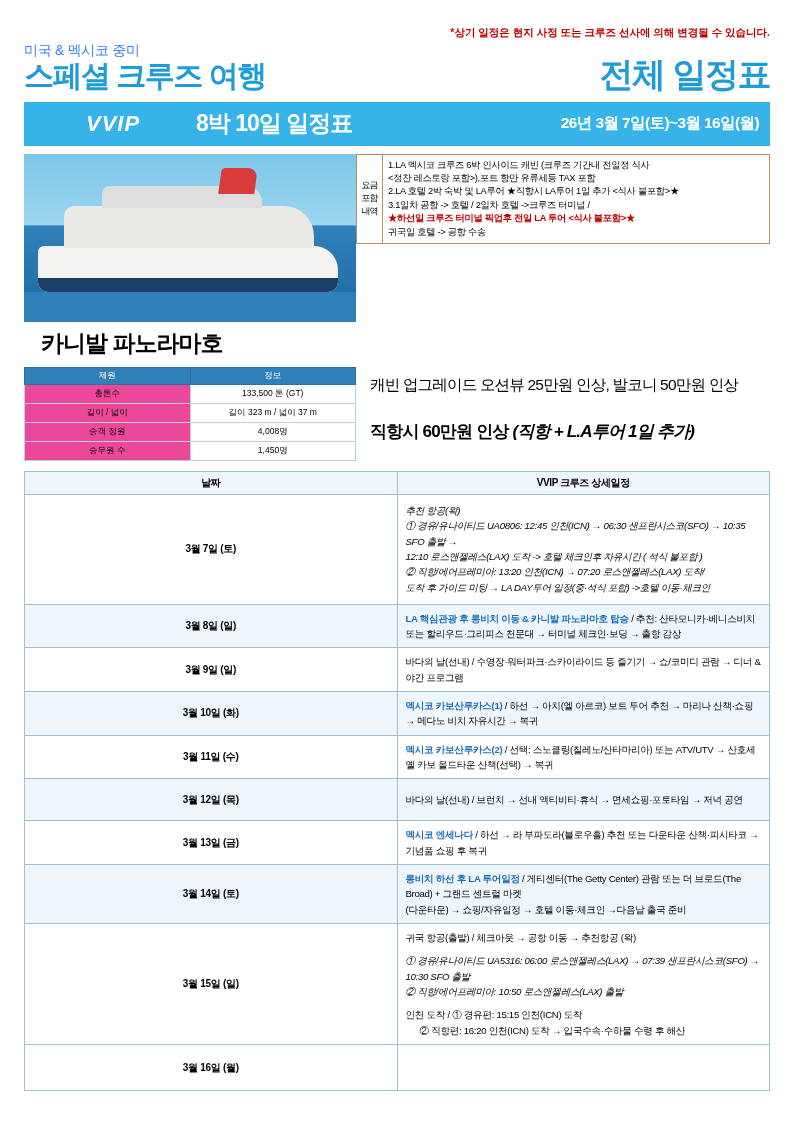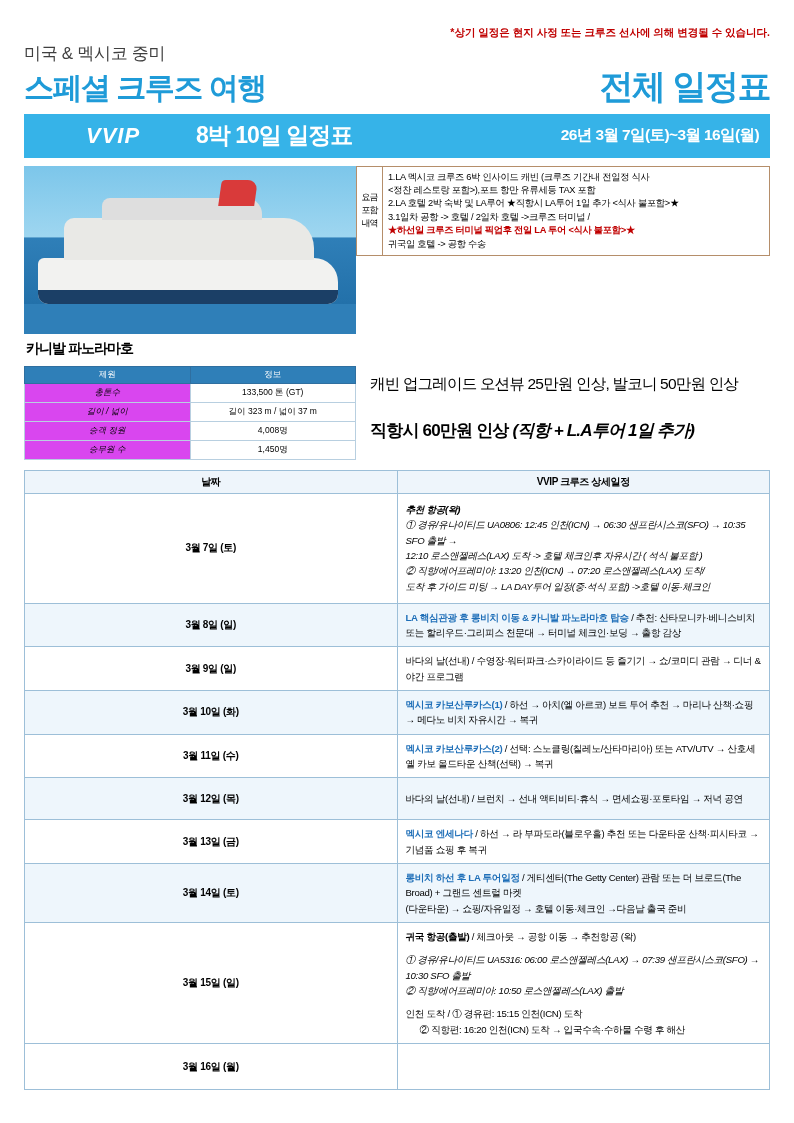--- a/index.html
+++ b/index.html
@@ -19,21 +19,21 @@
     font-size: 10.5px;
     color: #c00000;
     font-weight: bold;
     padding-top: 26px;
   }
   .title-row {
     display: flex; align-items: flex-end; justify-content: space-between;
     margin-top: 2px;
   }
   .title-left .sub {
-    font-size: 17px; color: #404040; margin-bottom: 7px; letter-spacing: -0.3px;
+    font-size: 14px; color: #3b82f6; margin-bottom: 0; letter-spacing: -0.3px;
   }
   .title-left .main {
     font-size: 30px; font-weight: bold; color: #1f9bd8; letter-spacing: -1.5px;
     line-height: 1.05;
   }
   .title-right {
     font-size: 34px; font-weight: bold; color: #1f9bd8; letter-spacing: -1.5px;
     line-height: 1.0; padding-bottom: 1px;
   }
 
@@ -84,22 +84,22 @@
   }
   .funnel {
     position:absolute; left: 196px; bottom: 128px; width: 36px; height: 26px;
     background:#d93a3a; border-radius: 4px 10px 0 0; transform: skewX(-8deg);
   }
   .wave {
     position:absolute; left:0; bottom:0; width:100%; height: 30px;
     background: #2f7fb8;
   }
   .ship-name {
-    font-size: 14px; font-weight: bold; letter-spacing: -1px;
-    margin-top: 6px; margin-left: 2px;
+    font-size: 23px; font-weight: bold; letter-spacing: -1px;
+    margin-top: 6px; margin-left: 17px;
   }
 
   .info-col { width: 414px; }
   table { border-collapse: collapse; }
   .info-tbl { width: 414px; table-layout: fixed; }
   .info-tbl td {
     border: 1px solid #b58e6a;
     font-size: 9.3px; line-height: 1.45; padding: 4px 5px;
     vertical-align: middle; letter-spacing: -0.3px;
   }
@@ -113,41 +113,41 @@
   .mid2 { display:flex; margin-top: 8px; width: 746px; }
   .spec-tbl { width: 332px; table-layout: fixed; }
   .spec-tbl th {
     background: #2f7fb8; color:#fff; font-size: 8.5px; font-weight: normal;
     border: 1px solid #2f6fa0; padding: 2px;
   }
   .spec-tbl td {
     border: 1px solid #b8cfe0; font-size: 8.5px; text-align: center;
     padding: 3px 2px; background: #fff;
   }
-  .spec-tbl td.k { background: #d946ef; width: 110px; font-style: italic; }
+  .spec-tbl td.k { background: #ec4899; width: 110px; }
   .upgrade { width: 414px; padding-left: 14px; padding-top: 8px; }
   .upgrade .l1 { font-size: 15.5px; letter-spacing: -0.8px; }
   .upgrade .l2 { font-size: 17px; font-weight: bold; letter-spacing: -0.8px; margin-top: 24px; }
   .upgrade .l2 em { font-style: italic; font-weight: bold; }
 
   
   .itin { width: 746px; margin-top: 10px; table-layout: fixed; }
   .itin th {
     background: #eef5fb; border: 1px solid #9dbfd8; font-size: 10px;
     font-weight: bold; padding: 4px 0; letter-spacing: -0.4px;
   }
   .itin td {
     border: 1px solid #9dbfd8; font-size: 9.6px; padding: 6px 8px;
     vertical-align: middle; line-height: 1.6; letter-spacing: -0.3px;
   }
   .itin td.date {
     width: 96px; text-align:center; font-weight: bold; font-size: 10px;
   }
   .itin tr.alt td { background: #eef6fc; }
-  .b { font-weight: bold; }
+  .b { font-weight: normal; }
   .blue { color: #1f6fb8; font-weight: bold; }
   .it { font-style: italic; }
   .ln { display:block; }
   .indent { padding-left: 14px; }
 </style>
 </head>
 <body>
 
 <div class="page">
 

